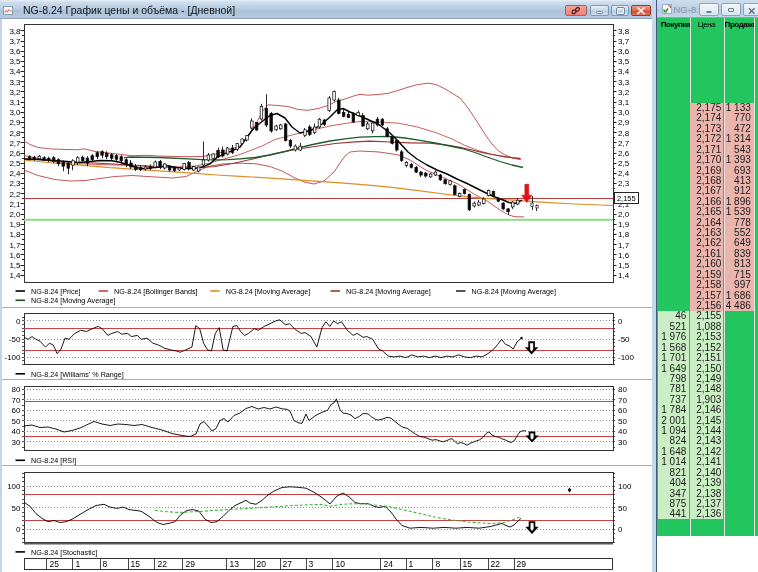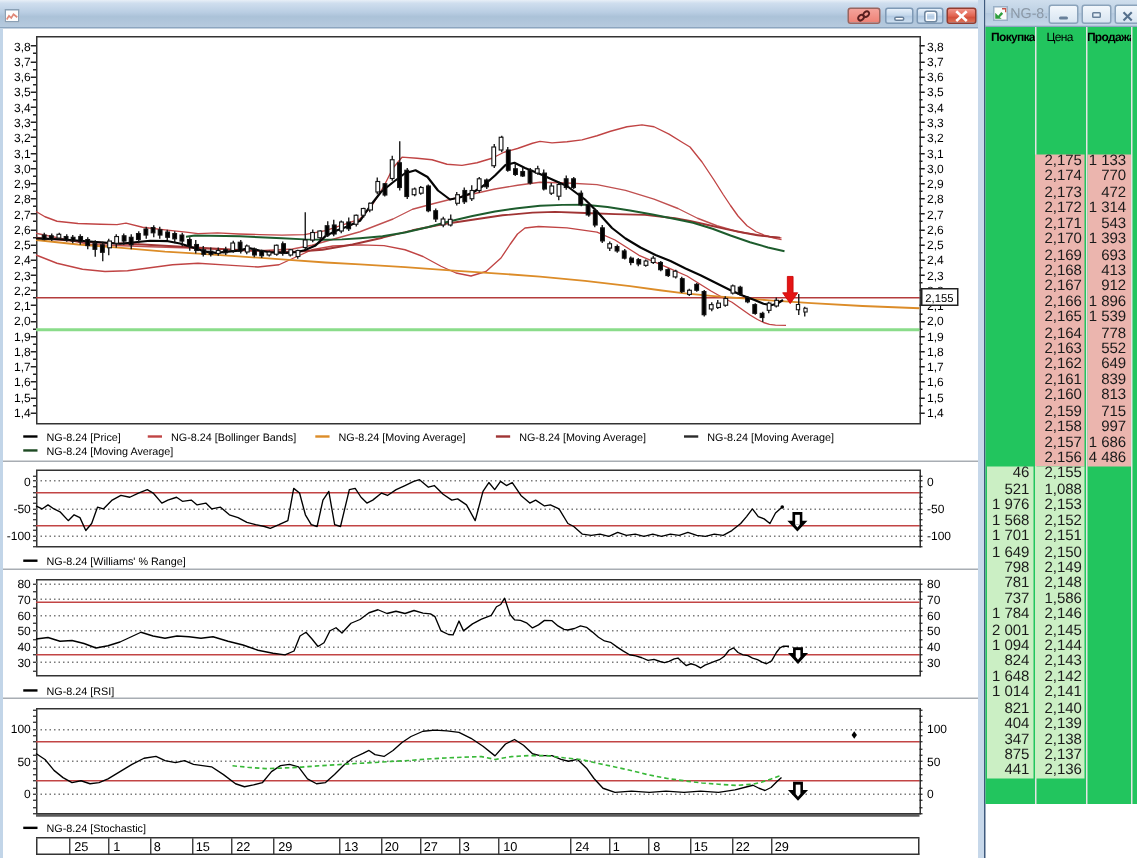--- a/index.html
+++ b/index.html
@@ -8,20 +8,21 @@
 </style></head>
 <body>
 
 <div style="position:absolute;left:0;top:0;width:652px;height:572px;background:#fff">
   <div class="titlebar" style="width:652px">
     <div style="position:absolute;left:3px;top:6px;width:10px;height:8.5px;background:#fdfdfd;border:1px solid #8aa0b5">
       <svg width="8" height="6.5" style="display:block;margin-top:1px">
           <polyline points="0.5,5 2,2.5 3.5,4 5,1.5 7.5,3.5" stroke="#e08878" stroke-width="1.1" fill="none"></polyline>
         </svg>
     </div>
+    <div style="position:absolute;left:23px;top:4px;font-size:10.5px;color:#101418">NG-8.24 График цены и объёма - [Дневной]</div>
     <div class="btn" style="left:564.5px;width:22px;background:linear-gradient(180deg,#f4a29a,#ee8276);border:1px solid #99655f">
       <svg width="20" height="9.5" style="position:absolute;left:0;top:0">
           <g stroke="#5a1f1f" stroke-width="1.3" fill="none">
             <ellipse cx="8" cy="5.8" rx="2.1" ry="1.6" transform="rotate(-40 8 5.8)"></ellipse>
             <ellipse cx="11.5" cy="3.4" rx="2.1" ry="1.6" transform="rotate(-40 11.5 3.4)"></ellipse>
           </g>
         </svg>
     </div>
     <div class="btn" style="left:589.8px;width:19px;background:linear-gradient(180deg,#e6f0fa 0%,#c2d6ea 50%,#b1c9e2 51%,#cddff0 100%);border:1px solid #7e99b5">
       <div style="position:absolute;left:5px;top:5.5px;width:7px;height:3px;background:#fff;border:1px solid #68809a;border-radius:1.5px"></div>
@@ -707,21 +708,21 @@
 <div class="num" style="left:0;top:323.66px;width:64.3px">2,152</div>
 <div class="num" style="left:0;top:334.08px;width:29.3px">1 701</div>
 <div class="num" style="left:0;top:334.08px;width:64.3px">2,151</div>
 <div class="num" style="left:0;top:344.50px;width:29.3px">1 649</div>
 <div class="num" style="left:0;top:344.50px;width:64.3px">2,150</div>
 <div class="num" style="left:0;top:354.92px;width:29.3px">798</div>
 <div class="num" style="left:0;top:354.92px;width:64.3px">2,149</div>
 <div class="num" style="left:0;top:365.34px;width:29.3px">781</div>
 <div class="num" style="left:0;top:365.34px;width:64.3px">2,148</div>
 <div class="num" style="left:0;top:375.76px;width:29.3px">737</div>
-<div class="num" style="left:0;top:375.76px;width:64.3px">1,586</div>
+<div class="num" style="left:0;top:375.76px;width:64.3px">1,903</div>
 <div class="num" style="left:0;top:386.18px;width:29.3px">1 784</div>
 <div class="num" style="left:0;top:386.18px;width:64.3px">2,146</div>
 <div class="num" style="left:0;top:396.60px;width:29.3px">2 001</div>
 <div class="num" style="left:0;top:396.60px;width:64.3px">2,145</div>
 <div class="num" style="left:0;top:407.02px;width:29.3px">1 094</div>
 <div class="num" style="left:0;top:407.02px;width:64.3px">2,144</div>
 <div class="num" style="left:0;top:417.44px;width:29.3px">824</div>
 <div class="num" style="left:0;top:417.44px;width:64.3px">2,143</div>
 <div class="num" style="left:0;top:427.86px;width:29.3px">1 648</div>
 <div class="num" style="left:0;top:427.86px;width:64.3px">2,142</div>

